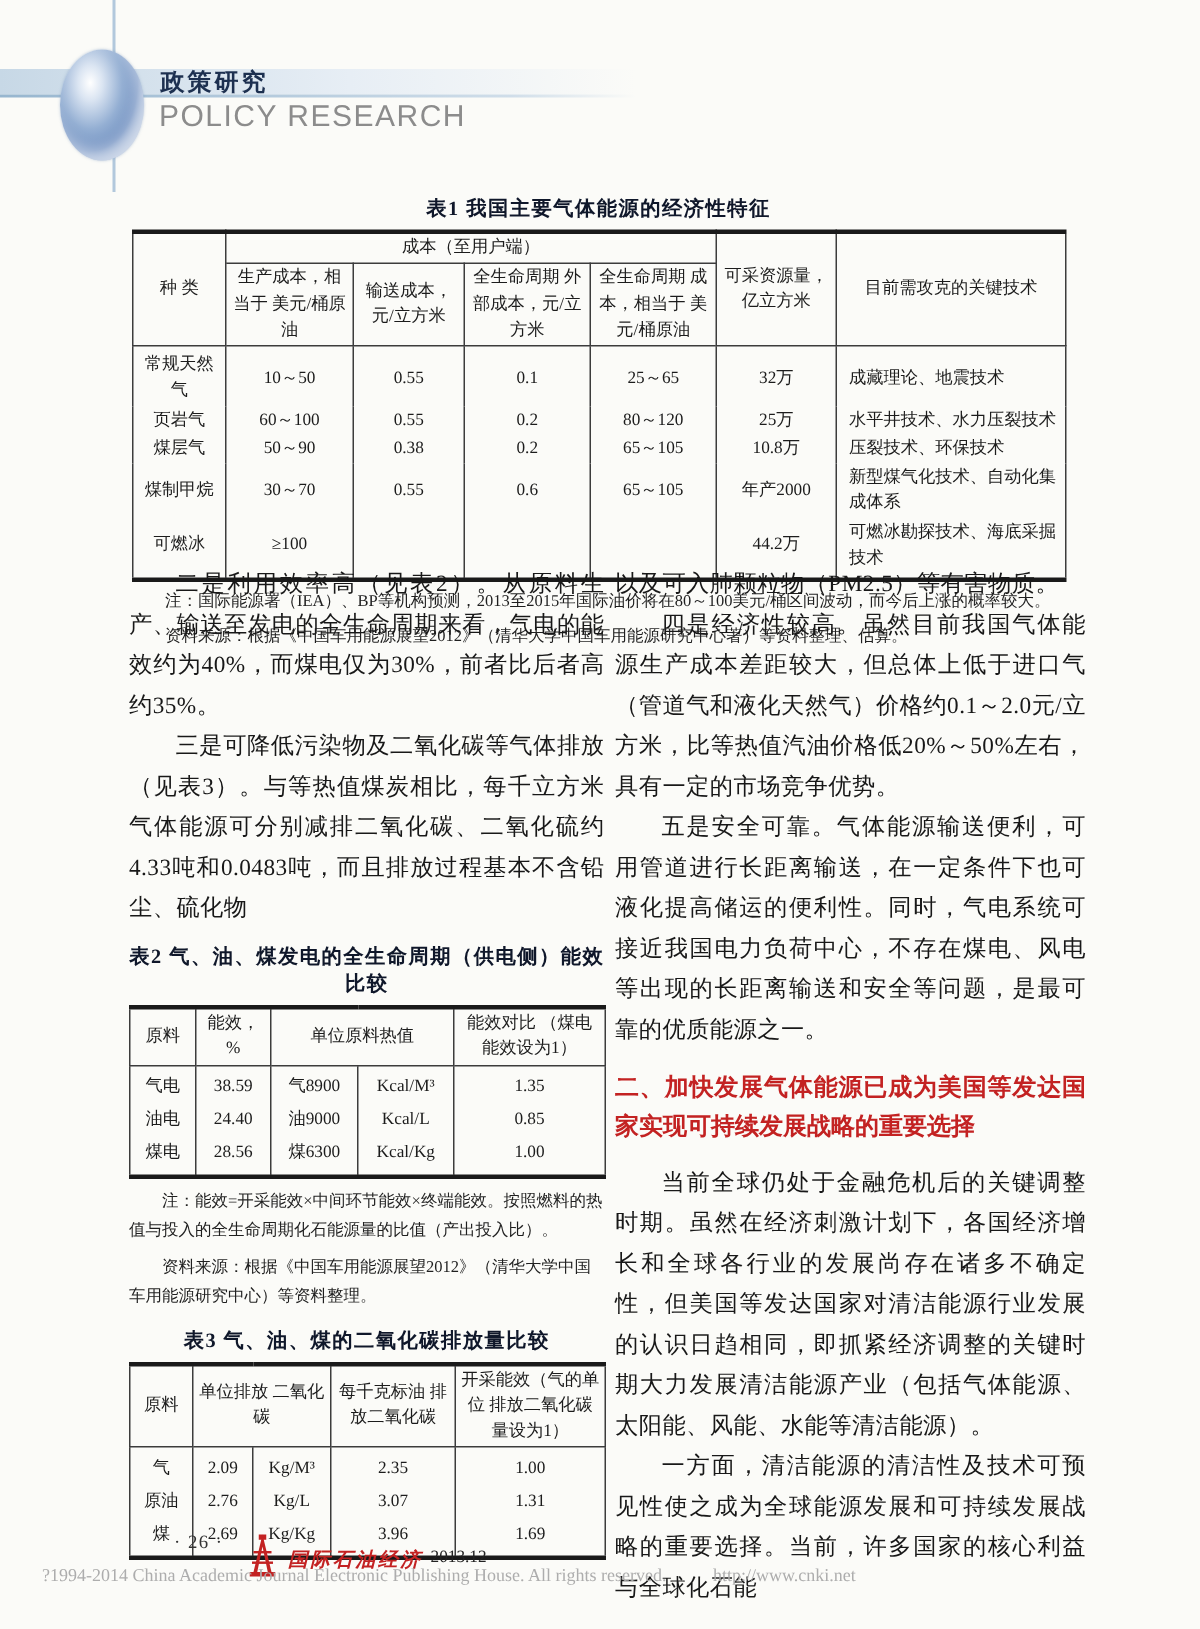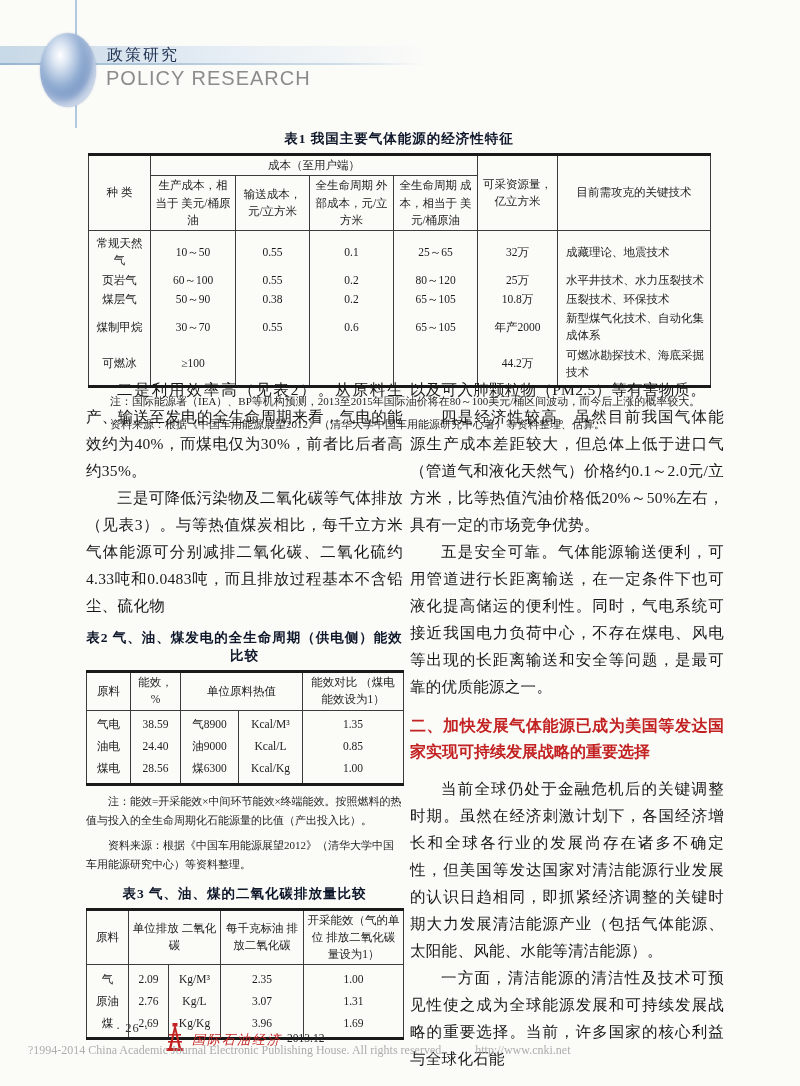--- a/index.html
+++ b/index.html
@@ -12,21 +12,21 @@
 
   
   .vline { position:absolute; left:75px; top:0; width:2px; height:128px; background:#b2c8dc; }
   .band  { position:absolute; left:0; top:46px; width:424px; height:17px;
            background:linear-gradient(90deg,#c7d8e6 0%,#e7eef5 55%,#fbfbf8 100%); }
   .band-underline { position:absolute; left:0; top:63px; width:424px; height:2px;
            background:linear-gradient(90deg,#97b6cf,#cfdde9 80%,#fbfbf8); }
   .globe { position:absolute; left:40px; top:33px; width:56px; height:74px; border-radius:50%;
            background:radial-gradient(ellipse at 36% 30%, #ffffff 0%, #dbe5f2 16%, #94afd3 42%, #7392c2 62%, #a2b5d4 84%, #ccd6e6 100%);
            box-shadow:inset -5px -7px 9px rgba(255,255,255,.55), 0 0 2px rgba(120,150,190,.5); }
-  .hd-cn { position:absolute; left:107px; top:45px; font-size:16px; font-weight:normal;
+  .hd-cn { position:absolute; left:107px; top:45px; font-size:16px; font-weight:bold;
            color:#1d3050; font-family:"Liberation Sans","DejaVu Sans",sans-serif; letter-spacing:2px; }
   .hd-en { position:absolute; left:106px; top:67px; font-size:20px; color:#8c8c8c;
            font-family:"Liberation Sans","DejaVu Sans",sans-serif; letter-spacing:1px; }
 
   
   .tbl-title { text-align:center; color:#0f172a; font-weight:bold; font-size:13.5px; margin:0 0 5px 0;
                letter-spacing:1px; }
   table.t { border-collapse:collapse; width:100%; table-layout:fixed; font-size:11.5px; }
   table.t td { text-align:center; padding:1px 3px; line-height:1.5; vertical-align:middle; word-break:break-all; }
   table.t { border-top:3px solid #1a1a1a; border-bottom:3px solid #1a1a1a; }
@@ -50,21 +50,21 @@
   .h2red { color:#c32222; font-weight:bold; font-size:16px; line-height:26px;
            margin:13px 0 10px 0; text-align:justify; }
 
   .subtbl-block { margin-top:10px; }
   .subtbl-block .note { margin-top:6px; }
   .sub td { height:20px; }
 
   
   .pageno  { position:absolute; left:116px; top:1021px; font-size:12.5px; color:#333; letter-spacing:1px; }
   .derrick { position:absolute; left:164px; top:1022px; width:22px; height:30px; }
-  .journal-name { position:absolute; left:192px; top:1031px; font-size:13px; font-weight:normal;
+  .journal-name { position:absolute; left:192px; top:1031px; font-size:13px; font-weight:bold;
                   font-style:italic; color:#c32222; letter-spacing:2px; }
   .issue   { position:absolute; left:287px; top:1032px; font-size:11.5px; color:#222; }
   .copyright { position:absolute; left:28px; top:1043px; font-size:12px; color:#adadad; white-space:nowrap; }
   .copyright .url { margin-left:28px; }
 </style>
 </head>
 <body>
 
 <div class="page">
 

